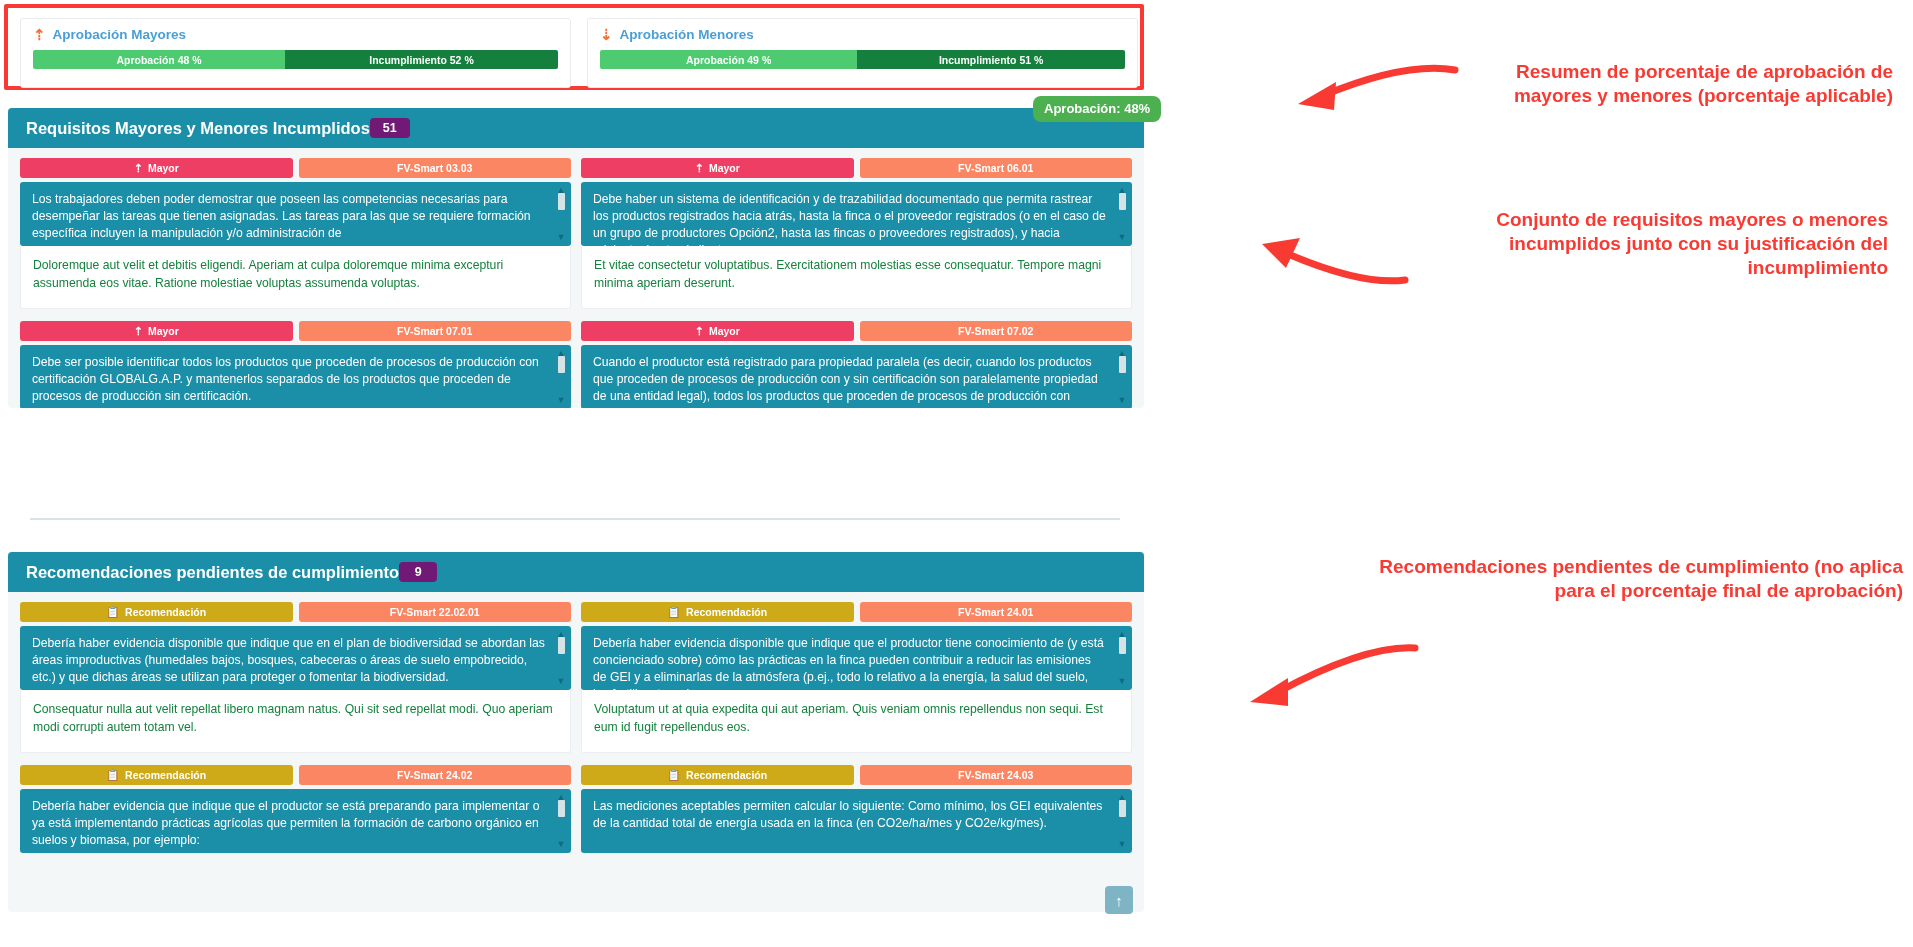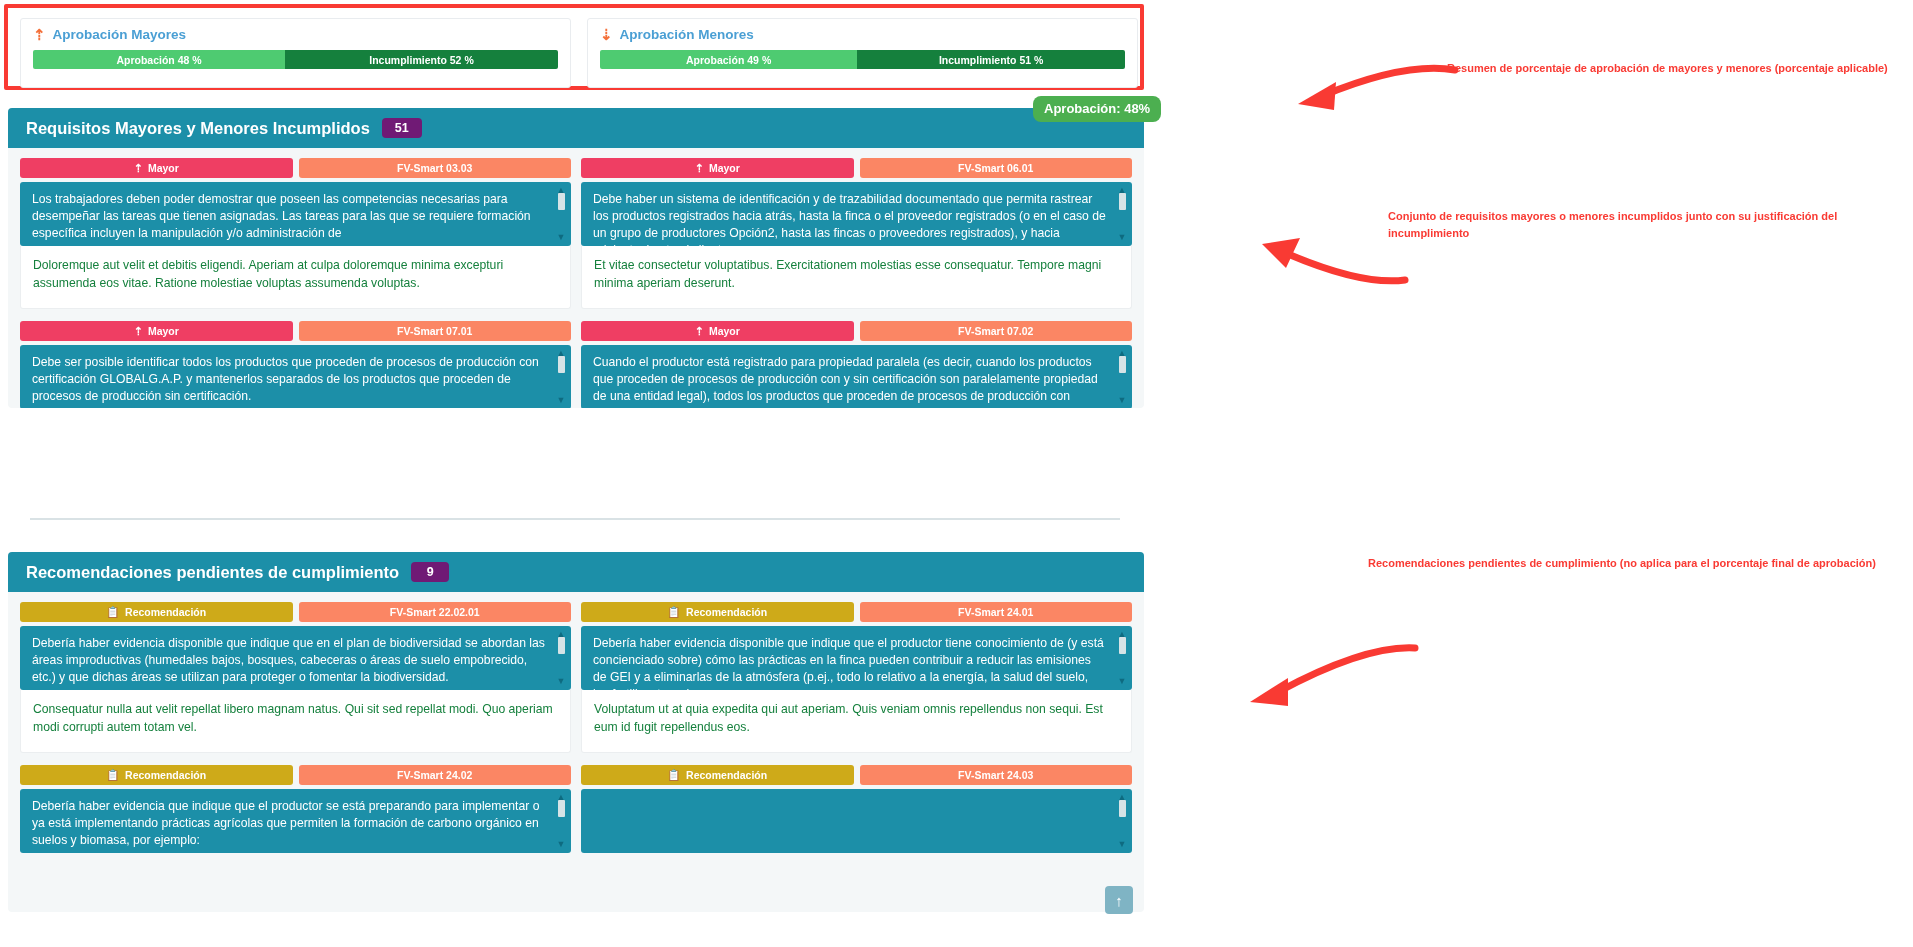--- a/index.html
+++ b/index.html
@@ -110,21 +110,20 @@
   }
   .panel-header {
     background: #1c8fa8;
     color: #ffffff;
     height: 40px;
     display: flex;
     align-items: center;
     padding: 0 18px;
     font-size: 16.5px;
     font-weight: 700;
-    gap: 12px;
   }
   .count-badge {
     background: #701a75;
     color: #ffffff;
     font-size: 12.5px;
     font-weight: 700;
     border-radius: 4px;
     padding: 4px 13px;
     line-height: 1;
     min-width: 38px;
@@ -235,23 +234,23 @@
     display: flex;
     align-items: center;
     justify-content: center;
   }
 
   
   .note {
     position: absolute;
     color: #f93a33;
     font-weight: 700;
-    font-size: 11px;
-    line-height: 17px;
-    text-align: left;
+    font-size: 19px;
+    line-height: 24px;
+    text-align: right;
   }
   .note-1 { left: 1447px; top: 60px;  width: 446px; }
   .note-2 { left: 1388px; top: 208px; width: 500px; }
   .note-3 { left: 1368px; top: 555px; width: 535px; }
 
   .arrow-svg { position: absolute; overflow: visible; }
 </style>
 </head>
 <body>
 
@@ -448,20 +447,22 @@
 
         <div class="item">
           <div class="item-tags">
             <div class="tag tag-rec">
               <span class="tag-icon">📋</span>
               <span>Recomendación</span>
             </div>
             <div class="tag tag-code">FV-Smart 24.03</div>
           </div>
           <div class="item-req">
+            <span>Las mediciones aceptables permiten calcular lo siguiente:
+Como mínimo, los GEI equivalentes de la cantidad total de energía usada en la finca (en CO2e/ha/mes y CO2e/kg/mes).</span>
             <div class="scrollbar">
               <span class="sb-arrow">▲</span>
               <div class="sb-thumb"></div>
               <div class="sb-track"></div>
               <span class="sb-arrow">▼</span>
             </div>
           </div>
         </div>
 
       </div>

